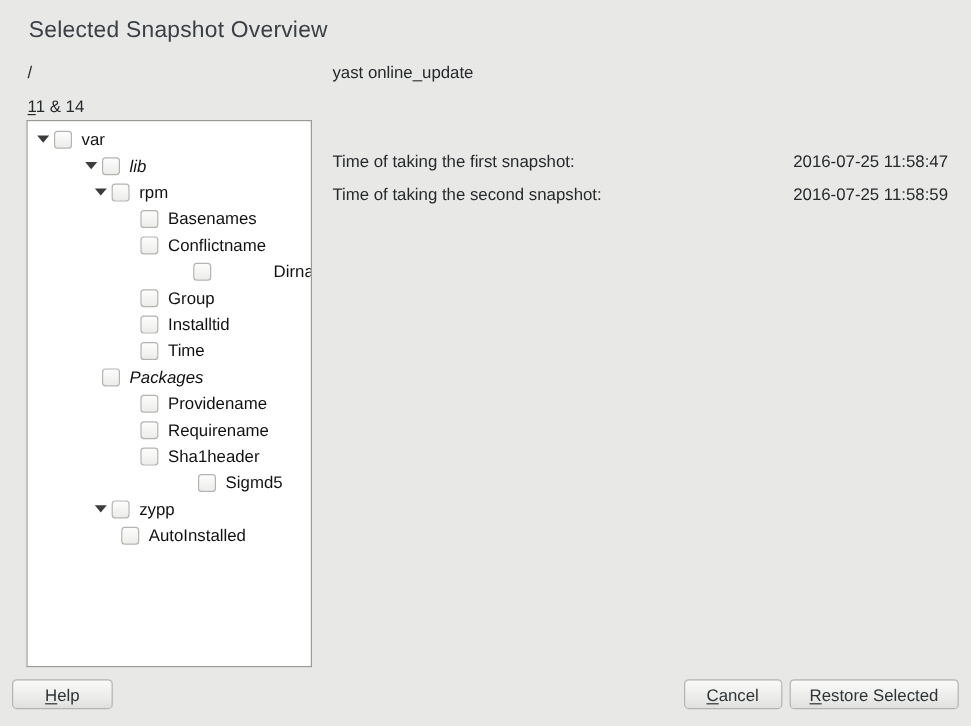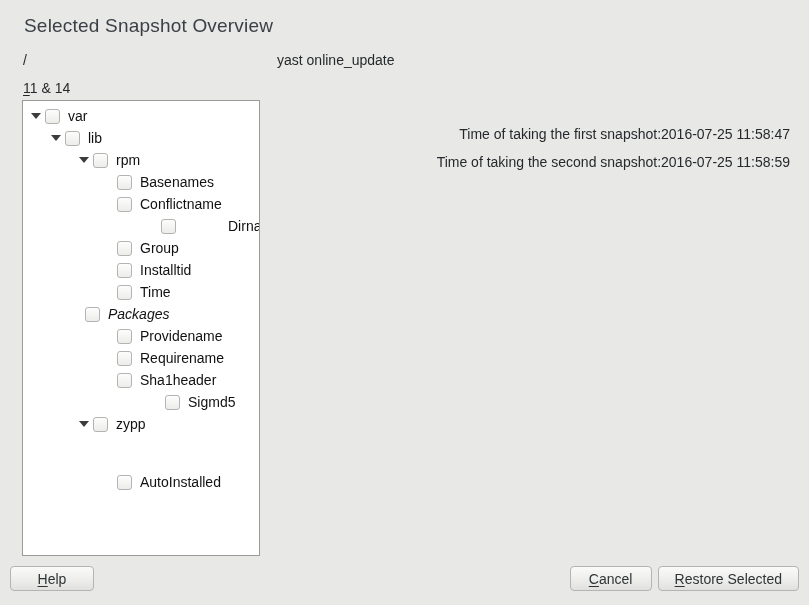--- a/index.html
+++ b/index.html
@@ -55,21 +55,21 @@
     background:linear-gradient(#fdfdfd,#ececea);
     margin-right:8px;
   }
   .tree-label { font-size:14px; color:#111; white-space:nowrap; }
   .desc-label {
     position:absolute; left:277px; top:52px;
     font-size:14px; color:#26292c;
   }
   .detail-row {
     position:absolute; left:277px; width:513px;
-    display:flex; justify-content:flex-end; align-items:baseline;
+    display:flex; justify-content:space-between; align-items:baseline;
     font-size:14px; color:#26292c;
   }
   .detail-row.first { top:80px; }
   .detail-row.second { top:108px; }
   .dvalue { text-align:right; white-space:nowrap;margin-top:46px; }
   .btn {
     position:absolute; top:566px;
     display:inline-flex; align-items:center; justify-content:center;
     height:25px;
     padding:0 16px;
@@ -95,21 +95,21 @@
 <div class="pair-label"><span class="mnemonic">1</span><span>1 &amp; 14</span></div>
 
 <div class="tree-panel">
     <div class="tree-row" style="padding-left: 4px;">
       <span class="arrow-slot">
         <span class="tri"></span>
       </span>
       <span class="checkbox"></span>
       <span class="tree-label">var</span>
     </div>
-    <div class="tree-row" style="padding-left: 24px;">
+    <div class="tree-row" style="padding-left: 44px; font-style: italic;">
       <span class="arrow-slot">
         <span class="tri"></span>
       </span>
       <span class="checkbox"></span>
       <span class="tree-label">lib</span>
     </div>
     <div class="tree-row" style="padding-left: 52px;">
       <span class="arrow-slot">
         <span class="tri"></span>
       </span>
@@ -171,21 +171,21 @@
       <span class="checkbox"></span>
       <span class="tree-label">Sigmd5</span>
     </div>
     <div class="tree-row" style="padding-left: 52px;">
       <span class="arrow-slot">
         <span class="tri"></span>
       </span>
       <span class="checkbox"></span>
       <span class="tree-label">zypp</span>
     </div>
-    <div class="tree-row" style="padding-left: 76px; margin-top: 36px;">
+    <div class="tree-row" style="padding-left: 60px;">
       <span class="arrow-slot"></span>
       <span class="checkbox"></span>
       <span class="tree-label">AutoInstalled</span>
     </div>
   </div>
 
 <div class="desc-label">yast online_update</div>
 
 <div class="detail-row first">
   <span class="dlabel">Time of taking the first snapshot:</span>

